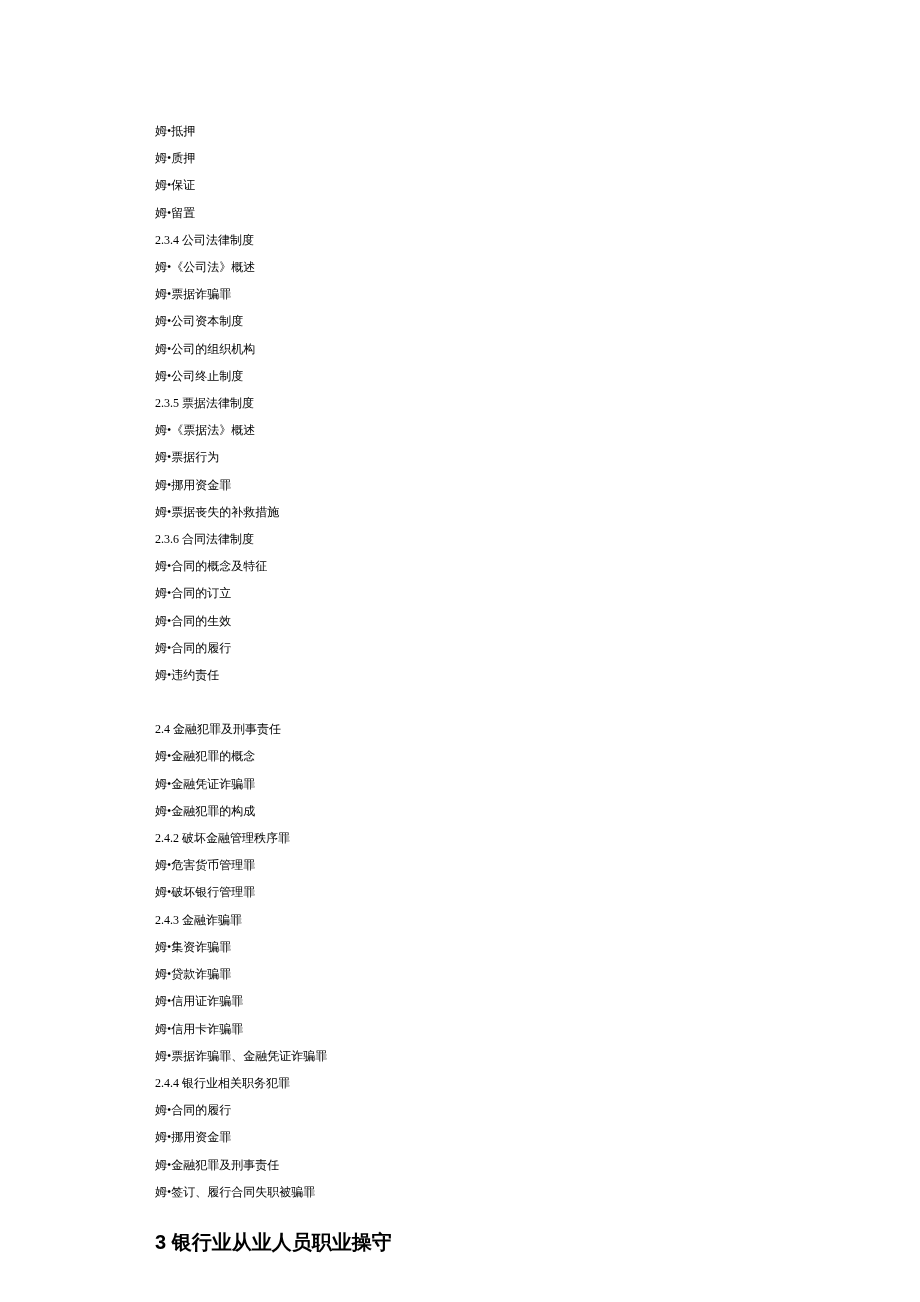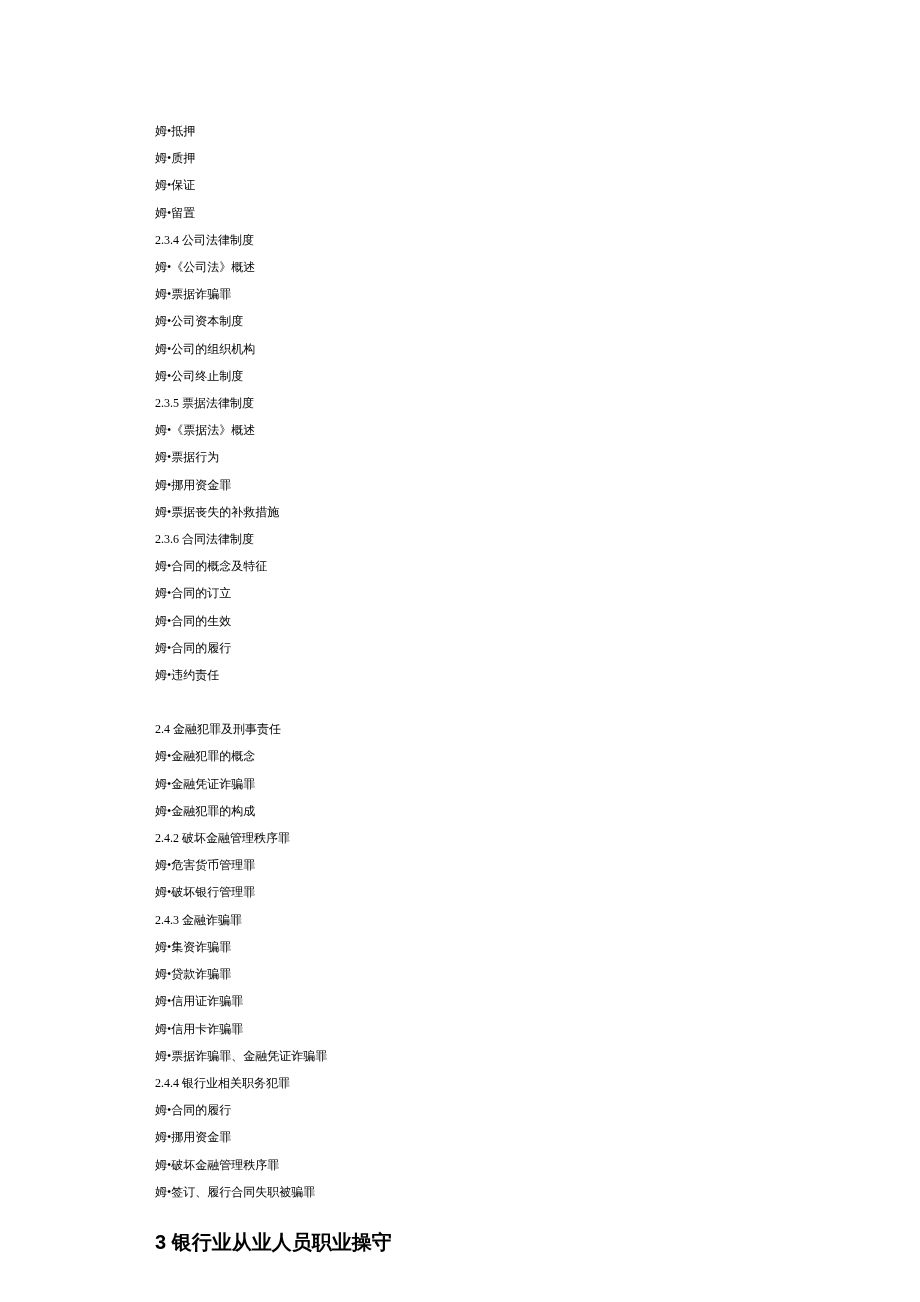--- a/index.html
+++ b/index.html
@@ -67,18 +67,18 @@
       <div class="line">姆•破坏银行管理罪</div>
       <div class="line">2.4.3 金融诈骗罪</div>
       <div class="line">姆•集资诈骗罪</div>
       <div class="line">姆•贷款诈骗罪</div>
       <div class="line">姆•信用证诈骗罪</div>
       <div class="line">姆•信用卡诈骗罪</div>
       <div class="line">姆•票据诈骗罪、金融凭证诈骗罪</div>
       <div class="line">2.4.4 银行业相关职务犯罪</div>
       <div class="line">姆•合同的履行</div>
       <div class="line">姆•挪用资金罪</div>
-      <div class="line">姆•破坏金融管理秩序罪</div>
+      <div class="line">姆•金融犯罪及刑事责任</div>
       <div class="line">姆•签订、履行合同失职被骗罪</div>
     </div>
   <div class="heading">3 银行业从业人员职业操守</div>
 
 </div>
 
 </body></html>

